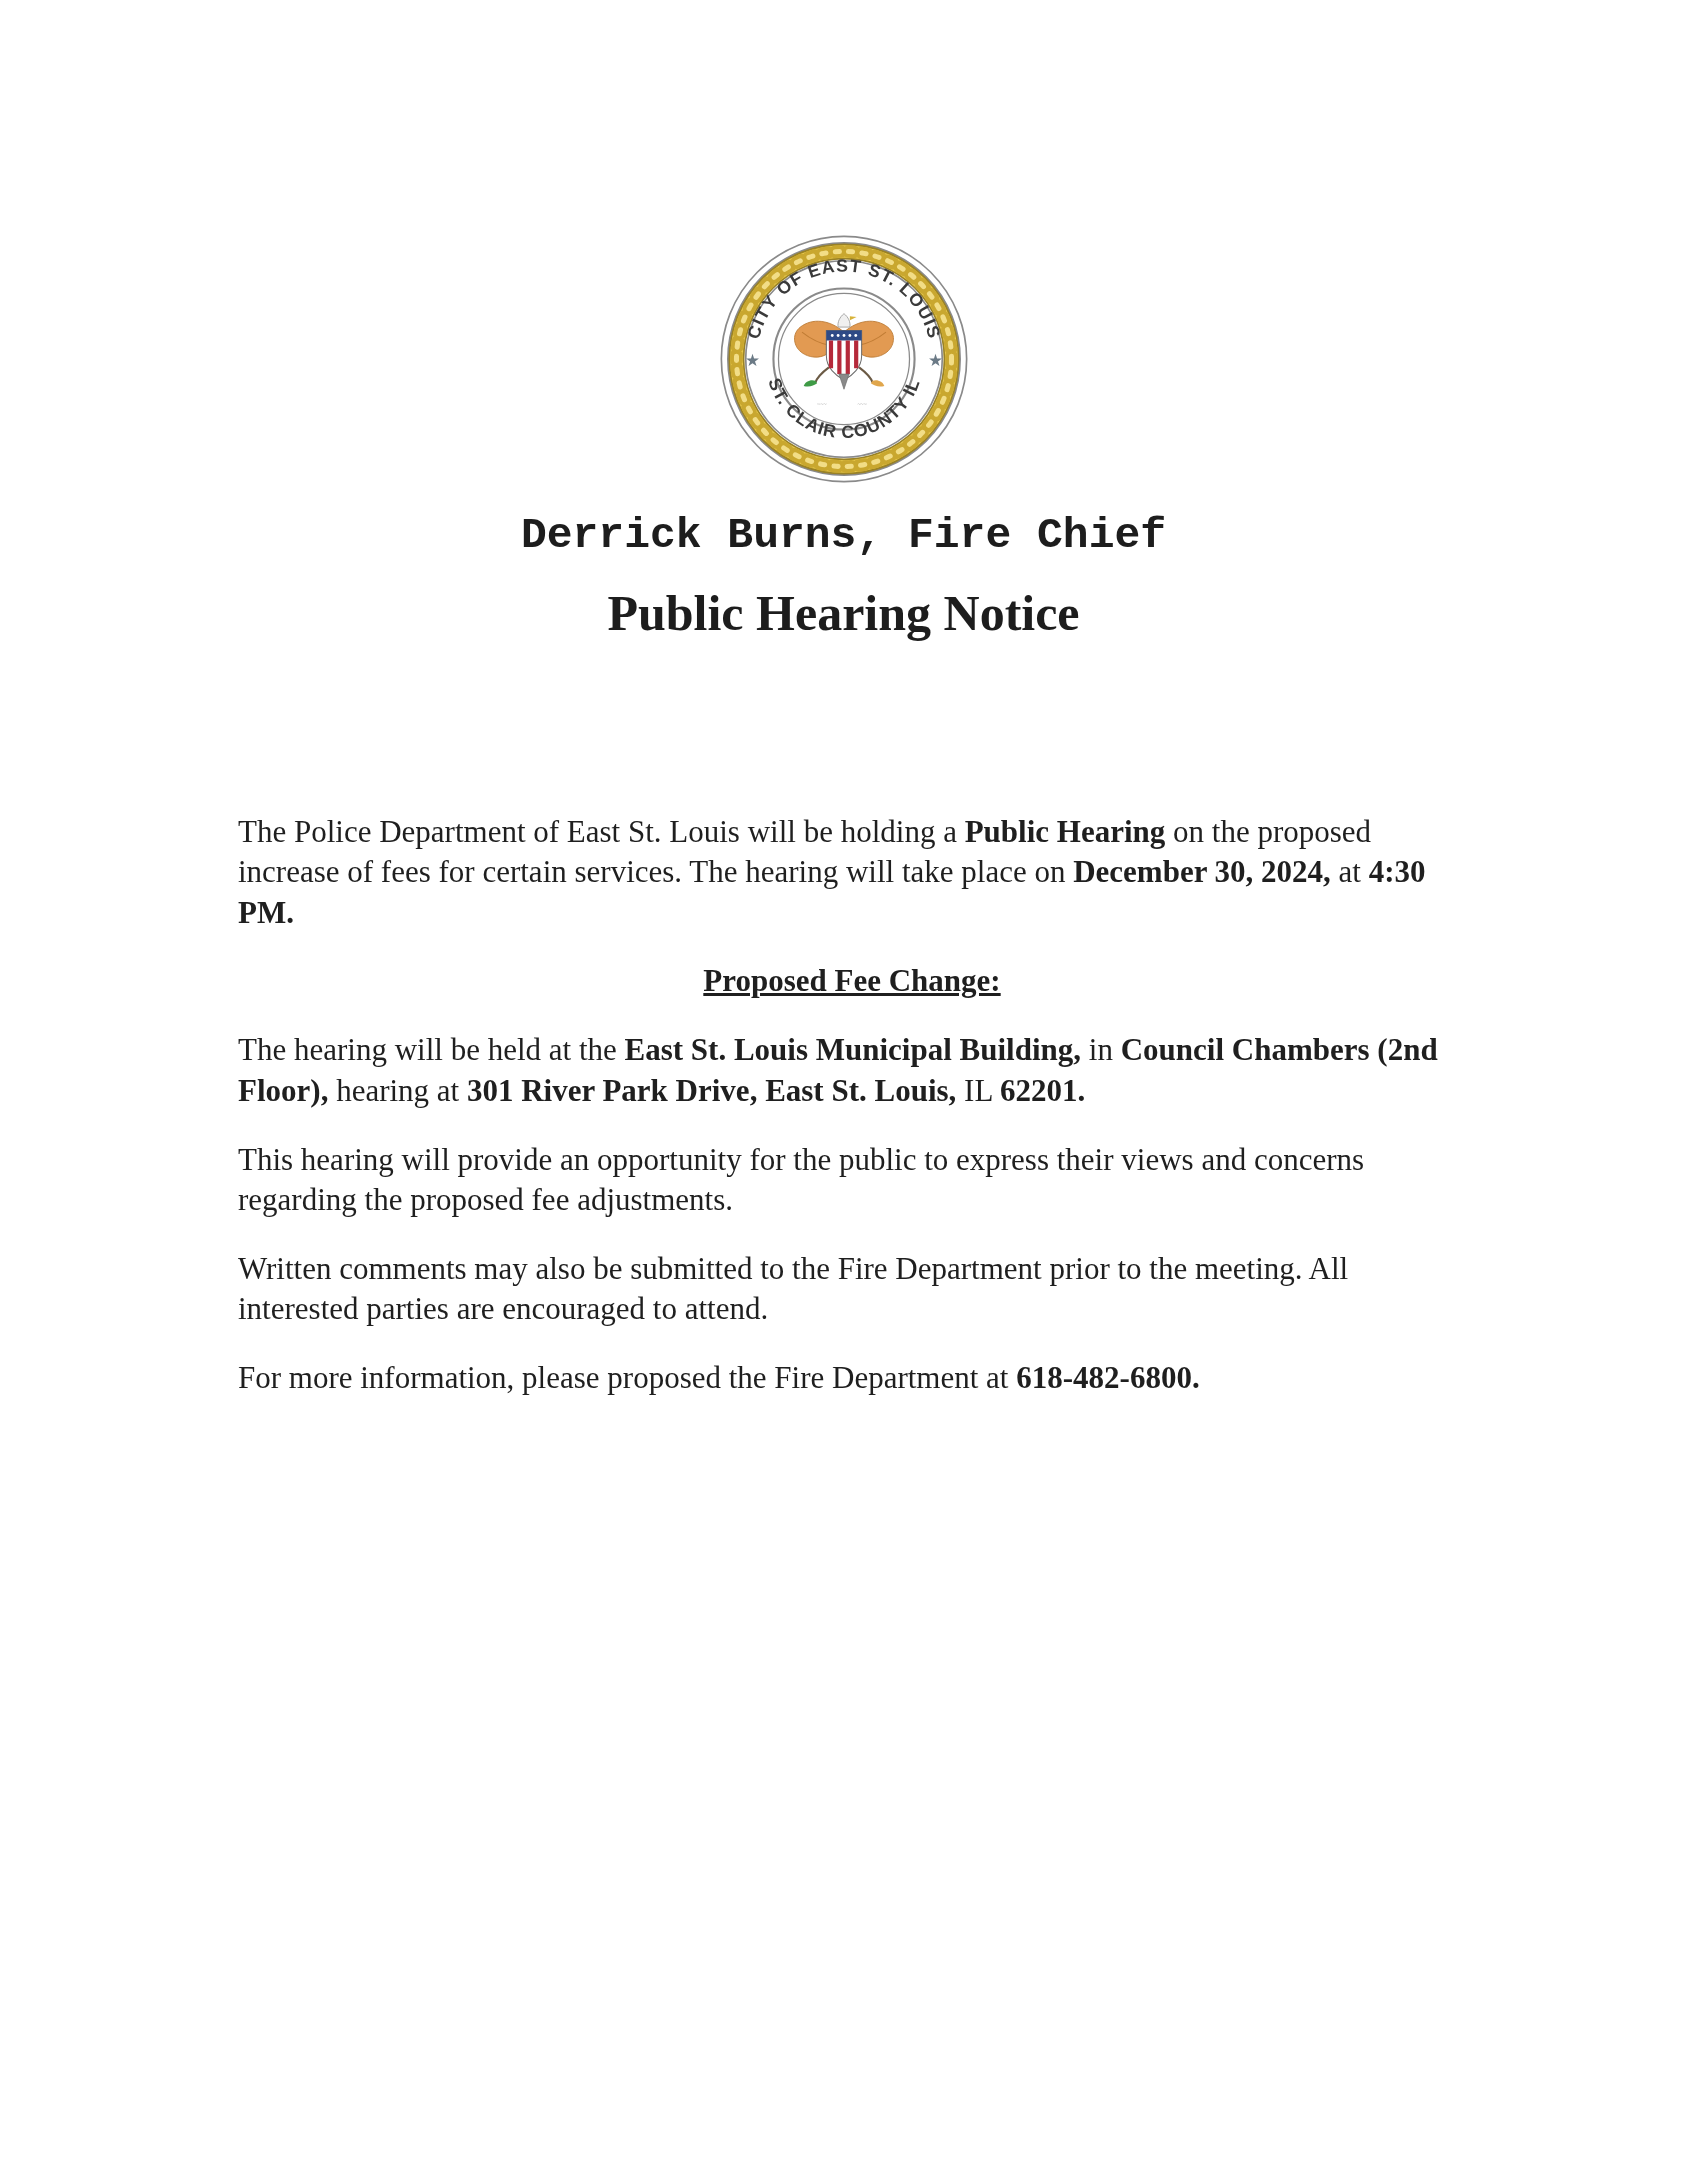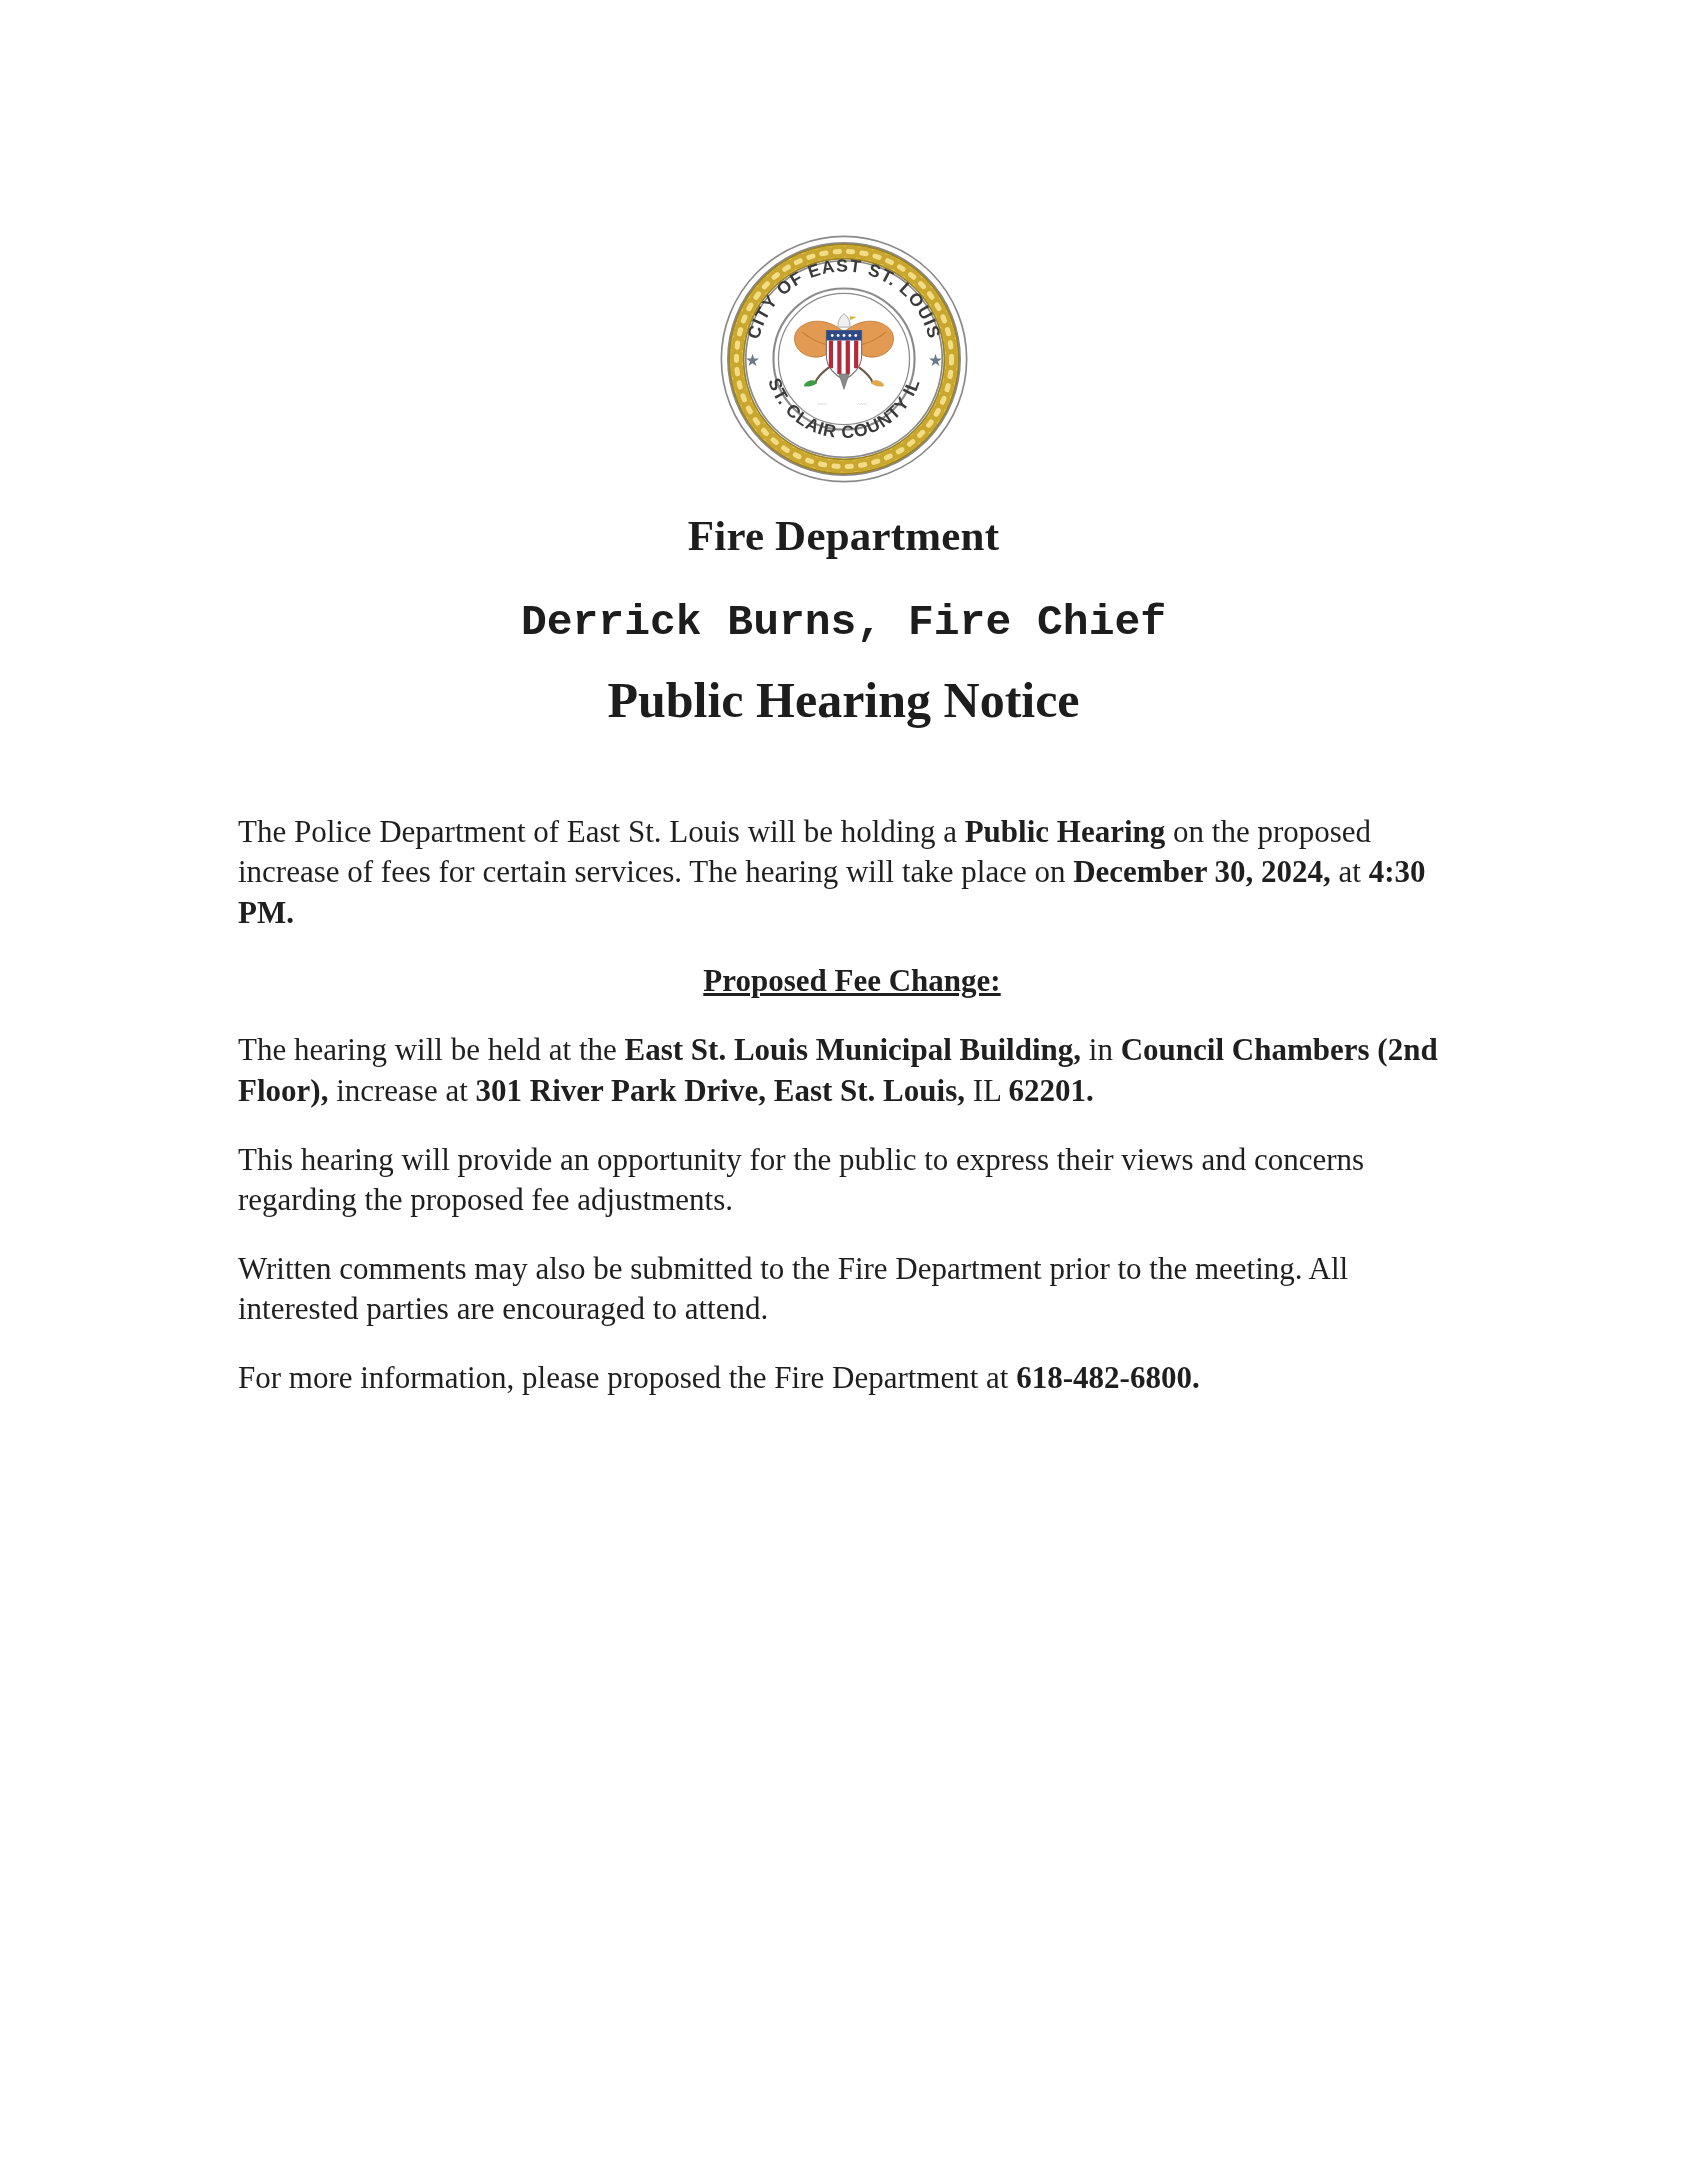--- a/index.html
+++ b/index.html
@@ -170,33 +170,32 @@
 
         <path d="M144,168 L150,186 L156,168 Z" fill="#8a8a8a" stroke="#6b6b6b" stroke-width="0.8"></path>
 
         <text x="118" y="206" font-size="7" fill="#b9b9b9" font-family="Liberation Serif, serif">~~~</text>
         <text x="166" y="206" font-size="7" fill="#b9b9b9" font-family="Liberation Serif, serif">~~~</text>
       </g>
     </svg>
   </div>
 
   <div class="heading-block">
-    <h1 class="h-dept">Fire Department</h1>
     <h2 class="h-chief">Derrick Burns, Fire Chief</h2>
     <h1 class="h-title">Public Hearing Notice</h1>
   </div>
 
   <div class="body-block">
 
     <p class="para"><span>The Police Department of East St. Louis will be holding a </span><b>Public Hearing</b><span> on the proposed increase of fees for certain services. The hearing will take place on </span><b>December 30, 2024,</b><span> at </span><b>4:30 PM.</b></p>
 
     <p class="para center gap-top">Proposed Fee Change:</p>
 
 
-    <p class="para"><span>The hearing will be held at the </span><b>East St. Louis Municipal Building,</b><span> in </span><b>Council Chambers (2nd Floor),</b><span> increase at </span><b>301 River Park Drive, East St. Louis,</b><span> IL </span><b>62201.</b></p>
+    <p class="para"><span>The hearing will be held at the </span><b>East St. Louis Municipal Building,</b><span> in </span><b>Council Chambers (2nd Floor),</b><span> hearing at </span><b>301 River Park Drive, East St. Louis,</b><span> IL </span><b>62201.</b></p>
 
     <p class="para">This hearing will provide an opportunity for the public to express their views and concerns regarding the proposed fee adjustments.</p>
 
     <p class="para">Written comments may also be submitted to the Fire Department prior to the meeting. All interested parties are encouraged to attend.</p>
 
     <p class="para"><span>For more information, please proposed the Fire Department at </span><b>618-482-6800.</b></p>
 
   </div>
 </div>
 

